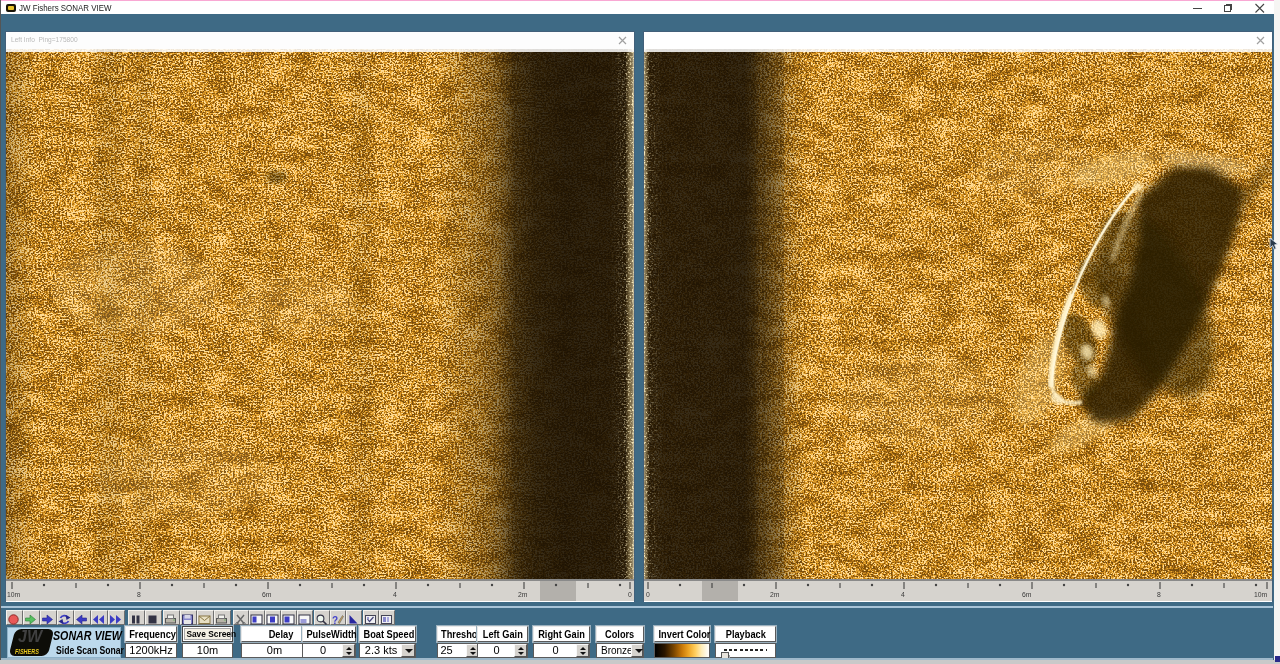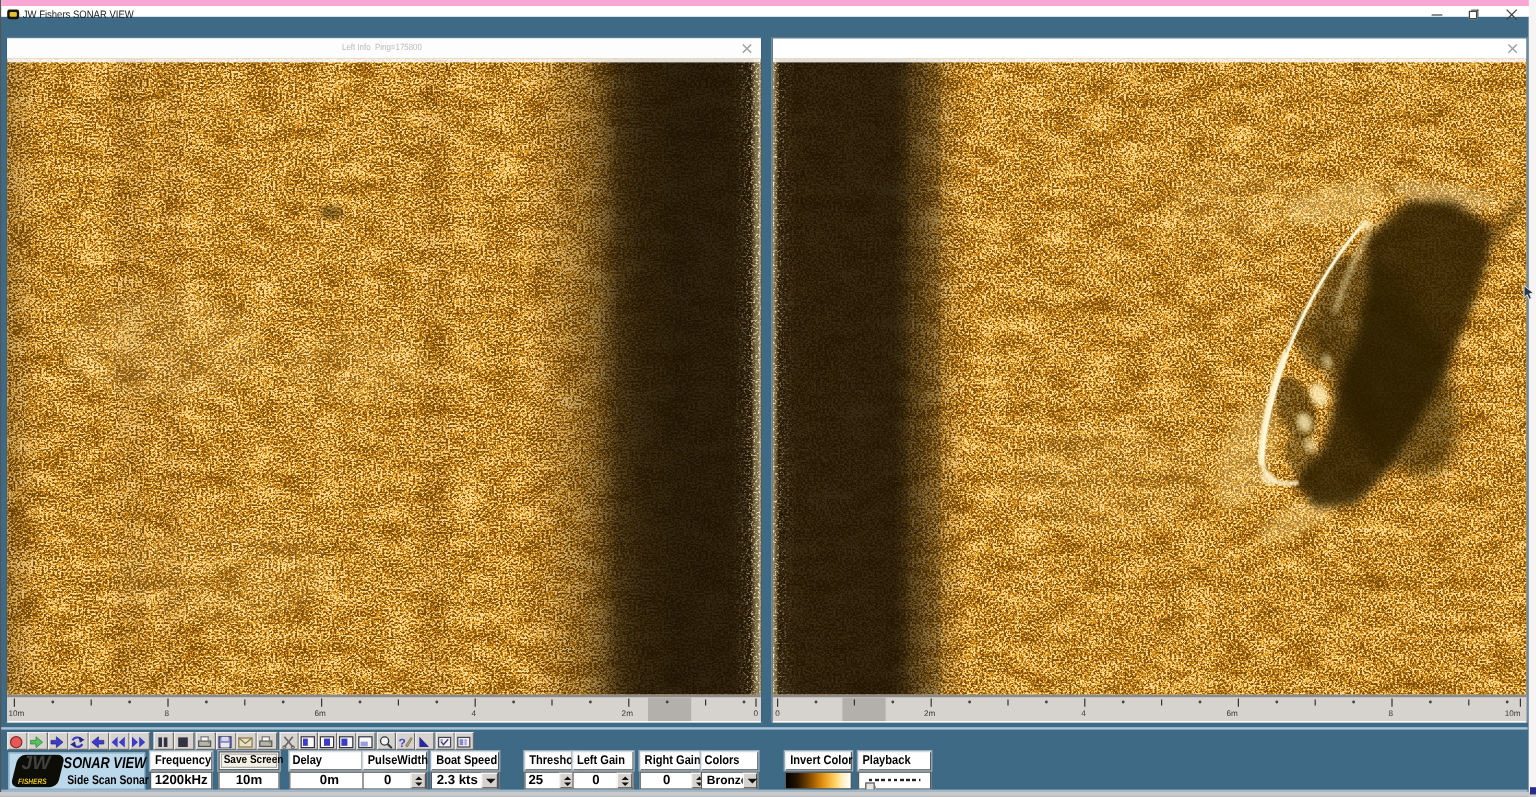--- a/index.html
+++ b/index.html
@@ -1,52 +1,52 @@
 <!DOCTYPE html>
 <html><head>
 <meta charset="utf-8">
 <style>
   * { margin:0; padding:0; box-sizing:border-box; }
   html,body { width:1280px; height:664px; overflow:hidden; background:#f4f4f4; font-family:"Liberation Sans",sans-serif; }
   #win { position:absolute; left:0; top:0; width:1274px; height:664px; background:#3e6a85; border-left:1px solid #555; }
   
-  #titlebar { position:absolute; left:0; top:0; width:1274px; height:14px; background:#ffffff; border-top:5px solid #f9a8d4; }
+  #titlebar { position:absolute; left:0; top:0; width:1274px; height:14px; background:#ffffff; border-top:1px solid #f9a8d4; }
   #title-icon { position:absolute; left:5px; top:3px; width:10px; height:8px; background:#181408; border-radius:2px; }
   #title-icon:before { content:""; position:absolute; left:2px; top:2px; width:6px; height:4px; background:#e8c22a; border-radius:1px; }
   #title-text { position:absolute; left:18px; top:2px; font-size:9px; color:#222; transform:scaleX(0.88); transform-origin:0 50%; white-space:nowrap; }
   .winbtn { position:absolute; top:0; width:30px; height:14px; }
   #btn-min:after { content:""; position:absolute; left:10px; top:7px; width:9px; height:1px; background:#444; }
   #btn-max:after { content:""; position:absolute; left:11px; top:4px; width:5px; height:5px; border:1px solid #444; background:#fff; }
   #btn-max:before { content:""; position:absolute; left:13px; top:2.5px; width:5px; height:5px; border:1px solid #444; border-left:none; border-bottom:none; }
   
   
   #menubar { position:absolute; left:0; top:14px; width:1274px; height:15px; background:#f1f1f1; border-bottom:1px solid #9f9f9f; font-size:10px; color:#1a1a1a; }
   .menu-item { position:absolute; top:1.5px; transform:scaleX(0.82); transform-origin:0 50%; white-space:nowrap; }
   #mode { position:absolute; left:424px; top:1px; font-size:10.5px; font-weight:bold; color:#2424a8; transform:scaleX(0.92); transform-origin:0 50%; }
   
   .pane { position:absolute; top:31px; background:#fff; border:1px solid #42607a; }
-  #paneL { left:4px;  width:630px; height:571px;text-align:center; }
+  #paneL { left:4px;  width:630px; height:571px; }
   #paneR { left:642px; width:630px; height:571px; }
   .pane-hd { position:absolute; left:0; top:0; width:100%; height:17px; background:#fdfdfd; color:#bababa; font-size:7.5px; line-height:16px; padding-left:5px; transform-origin:0 50%; }
   .pane-hd span { display:inline-block; transform:scaleX(0.88); transform-origin:0 50%; white-space:nowrap; }
   .pane-x { position:absolute; top:4px; right:7px; width:9px; height:9px; color:#9a9a9a; font-size:9px; line-height:9px; }
   .pane-body { position:absolute; left:0; top:17px; width:628px; height:530px; background:#a87a10; overflow:hidden; }
   .pane-ruler { position:absolute; left:0; top:547px; width:628px; height:23px; background:#d6d3ce; border-top:2px solid #8a8a8a; border-bottom:1px solid #fff; }
   
   #toolrow { position:absolute; left:0px; top:606px; width:1272px; height:19px; background:#3e6a85; border-top:2px solid #a8c4d8; }
   #ctrlrow { position:absolute; left:0px; top:625px; width:1272px; height:33px; background:#3e6a85; }
   #panel-bottom { position:absolute; left:0; top:658px; width:1272px; height:2px; background:#9fb9cb; }
   #bottom-strip { position:absolute; left:0; top:660px; width:1280px; height:4px; background:#c9c9c9; }
   #right-strip { position:absolute; left:1274px; top:0; width:6px; height:664px; background:#f6f5f3; }
   .tb { position:absolute; top:2px; width:17px; height:15px; background:#d6d3ce; border:1px solid; border-color:#f4f2ee #6f6f6f #6f6f6f #f4f2ee; }
   .grp { position:absolute; top:1px; }
-  .grp-label { position:relative; height:16px; background:#fff; border:1px solid; border-color:#e8e8e8 #5a5a5a #5a5a5a #e8e8e8; outline:1px solid #9ab0be; font-size:10.5px; font-weight:bold; color:#000; line-height:14px; white-space:nowrap; }
+  .grp-label { position:relative; height:16px; background:#fff; border:1px solid; border-color:#e8e8e8 #5a5a5a #5a5a5a #e8e8e8; outline:1px solid #9ab0be; font-size:10.5px; font-weight:bold; color:#000; text-align:center; line-height:14px; white-space:nowrap; }
   .grp-label span { display:inline-block; transform:scaleX(0.88); transform-origin:50% 50%; white-space:nowrap; }
   .save-btn { border:1px solid #444; box-shadow:inset 0 0 0 1px #fff, inset 0 0 0 2px #aaa; background:#f4f0e4; font-size:9.5px; }
-  .grp-ctl { position:relative; margin-top:1px; height:15px; background:#fff; border:1px solid #5a5a5a; font-size:11px; font-weight:bold; color:#000; text-align:center; line-height:13px; white-space:nowrap; }
+  .grp-ctl { position:relative; margin-top:1px; height:15px; background:#fff; border:1px solid #5a5a5a; font-size:11px; font-weight:normal; color:#000; text-align:center; line-height:13px; white-space:nowrap; }
   .dd { position:absolute; right:0; top:0; width:14px; height:13px; background:#d6d3ce; border:1px solid; border-color:#f8f8f8 #555 #555 #f8f8f8; }
   .dd:after { content:""; position:absolute; left:2.5px; top:4px; border:4px solid transparent; border-top-color:#111; }
   .spin { position:absolute; right:0; top:0; width:13px; height:13px; background:#d6d3ce; border:1px solid; border-color:#f8f8f8 #555 #555 #f8f8f8; }
   .spin:before { content:""; position:absolute; left:3px; top:1.5px; border:3.5px solid transparent; border-bottom-color:#111; border-top-width:0; }
   .spin:after { content:""; position:absolute; left:3px; bottom:1.5px; border:3.5px solid transparent; border-top-color:#111; border-bottom-width:0; }
   #playback { background:#fff; }
   #playback:before { content:""; position:absolute; left:8px; right:8px; top:5px; height:2px; background:repeating-linear-gradient(90deg,#222 0 3px,transparent 3px 5.2px); }
   #playback:after { content:""; position:absolute; left:5px; top:8px; width:6px; height:5px; background:#e8e4dc; border:1px solid #555; box-shadow:2px 2px 0 -1px #aaa; }
 </style>
 </head>
@@ -435,21 +435,21 @@
       <div class="grp-ctl" style="padding-right:24px;">25<span class="spin"></span></div>
     </div>
     <div class="grp" style="left:476px;width:51px;">
       <div class="grp-label"><span>Left Gain</span></div>
       <div class="grp-ctl" style="padding-right:12px;">0<span class="spin"></span></div>
     </div>
     <div class="grp" style="left:532px;width:57px;">
       <div class="grp-label"><span>Right Gain</span></div>
       <div class="grp-ctl" style="padding-right:12px;">0<span class="spin"></span></div>
     </div>
-    <div class="grp" style="left:583px;width:48px;">
+    <div class="grp" style="left:595px;width:48px;">
       <div class="grp-label"><span>Colors</span></div>
       <div class="grp-ctl" style="text-align:left;padding-left:4px;font-size:10px;">Bronze<span class="dd" style="width:12px;"></span></div>
     </div>
     <div class="grp" style="left:653px;width:56px;">
       <div class="grp-label"><span>Invert Color</span></div>
       <div class="grp-ctl" style="background:linear-gradient(90deg,#000 0%,#2a1600 18%,#7a4600 35%,#c87808 50%,#eda424 62%,#ffcf60 75%,#ffedb8 86%,#fff 100%);"></div>
     </div>
     <div class="grp" style="left:714px;width:61px;">
       <div class="grp-label"><span>Playback</span></div>
       <div class="grp-ctl" id="playback"></div>

